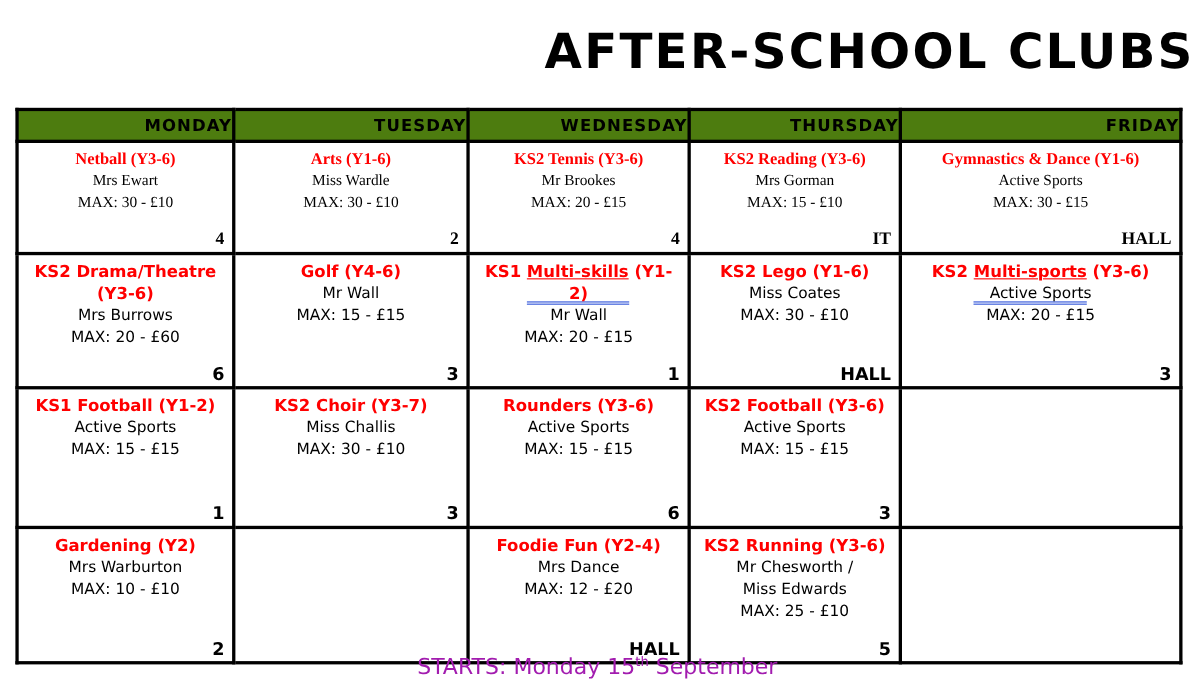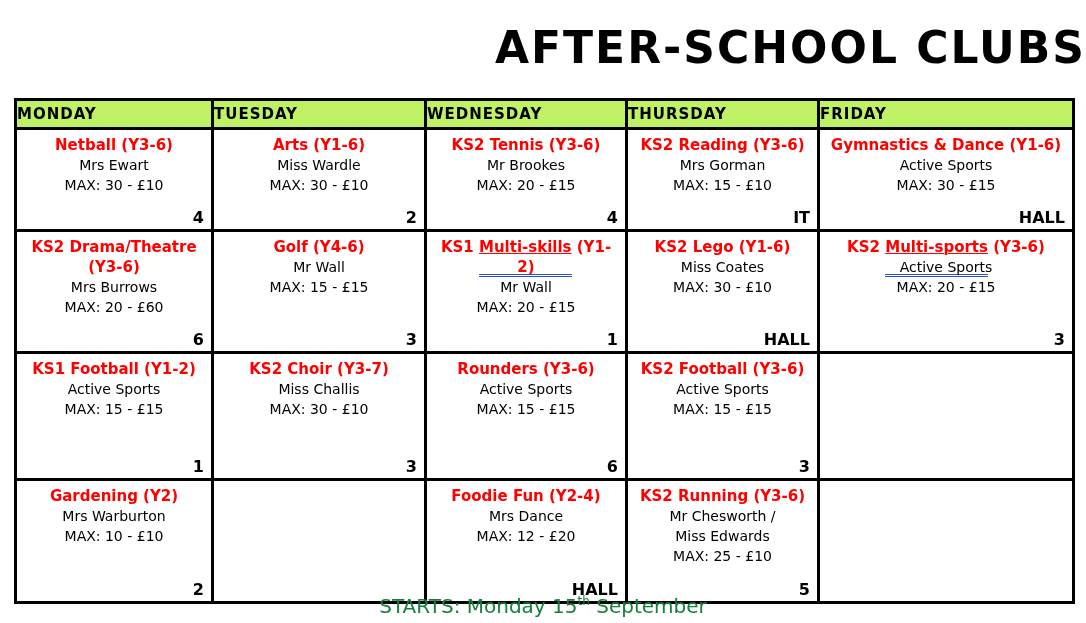--- a/index.html
+++ b/index.html
@@ -27,29 +27,29 @@
     border-collapse:collapse;
     table-layout:fixed;
   }
   table.clubs th, table.clubs td{
     border:3px solid #000000;
     padding:0;
     vertical-align:top;
   }
   table.clubs thead tr{height:29px;}
   table.clubs thead th{
-    background:#bef264;
+    background:#4d7c0f;
     font-size:15px;
     font-weight:bold;
     letter-spacing:1px;
-    text-align:left;
+    text-align:right;
     vertical-align:middle;
     color:#000000;
   }
-  tbody tr:nth-child(1){height:102px;}
+  tbody tr:nth-child(1){height:102px;font-family:Liberation Serif, serif;}
   tbody tr:nth-child(2){height:122px;}
   tbody tr:nth-child(3){height:127px;}
   tbody tr:nth-child(4){height:123px;}
   td.club-cell{position:relative;}
   .club-title{
     margin-top:5px;
     text-align:center;
     font-weight:bold;
     font-size:15px;
     line-height:20px;
@@ -75,21 +75,21 @@
     text-decoration-thickness:1px;
     border-bottom:3px double #2b50d8;
     padding-bottom:18px;
   }
   .footer-note{
     position:absolute;
     left:0;top:594px;
     width:100%;
     text-align:center;
     font-size:20px;
-    color:#15803d;
+    color:#a21caf;
   }
   .footer-note sup{font-size:12px;}
 </style>
 </head>
 <body>
 
 <div class="page">
 
   <h1 class="main-title">AFTER-SCHOOL CLUBS</h1>
 

